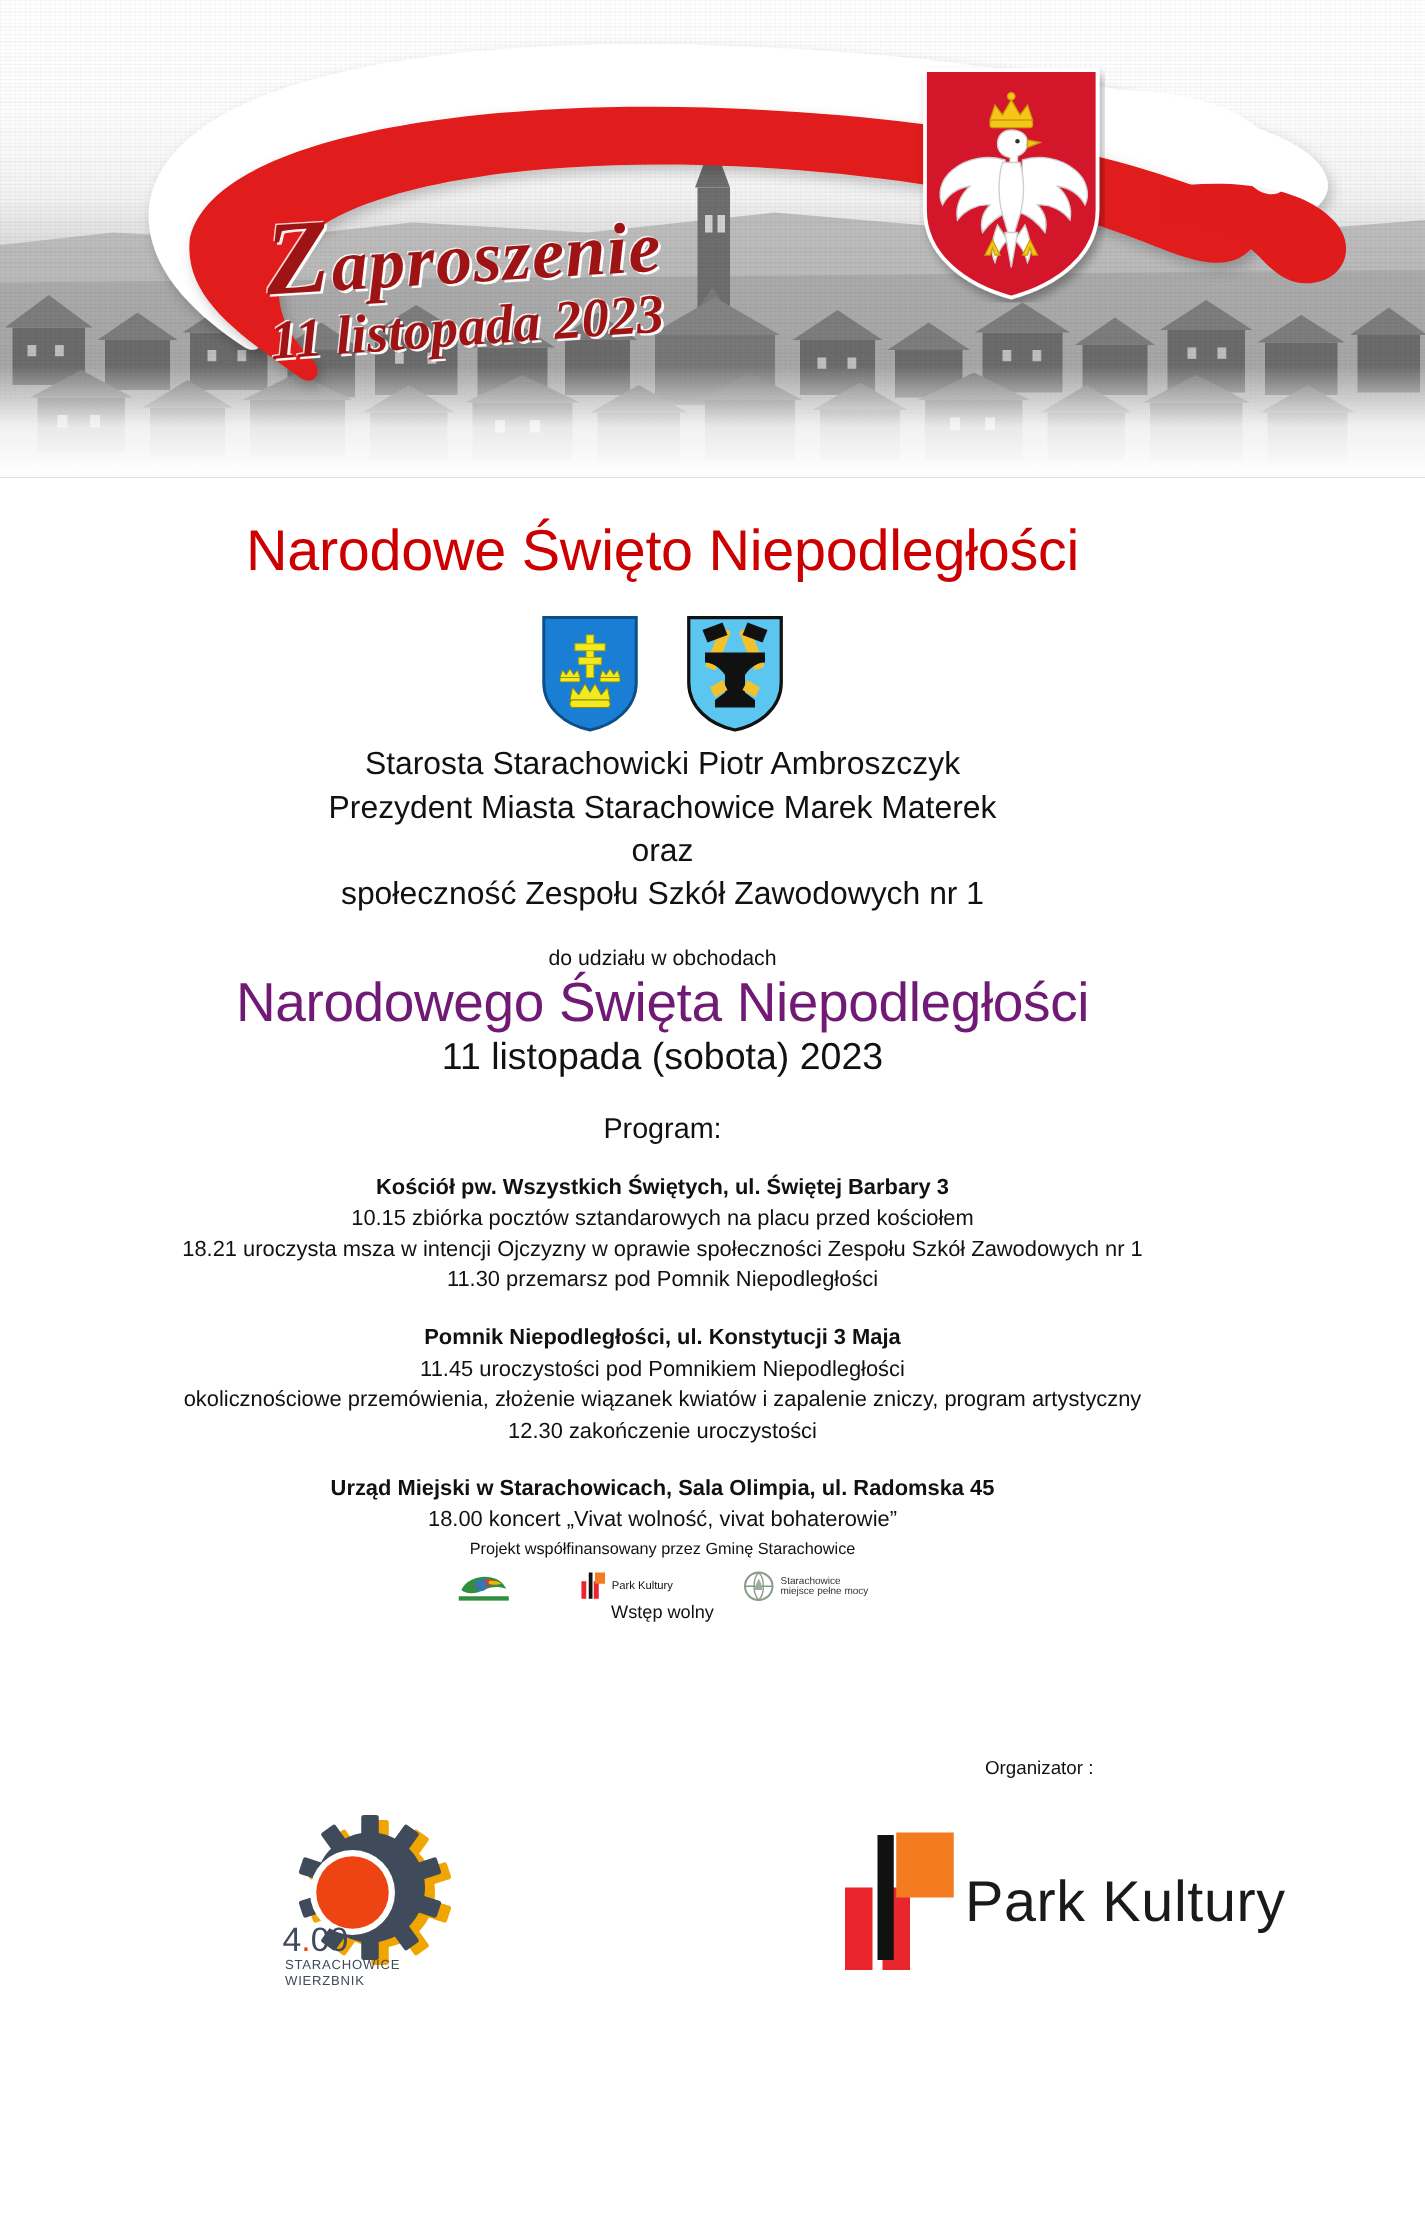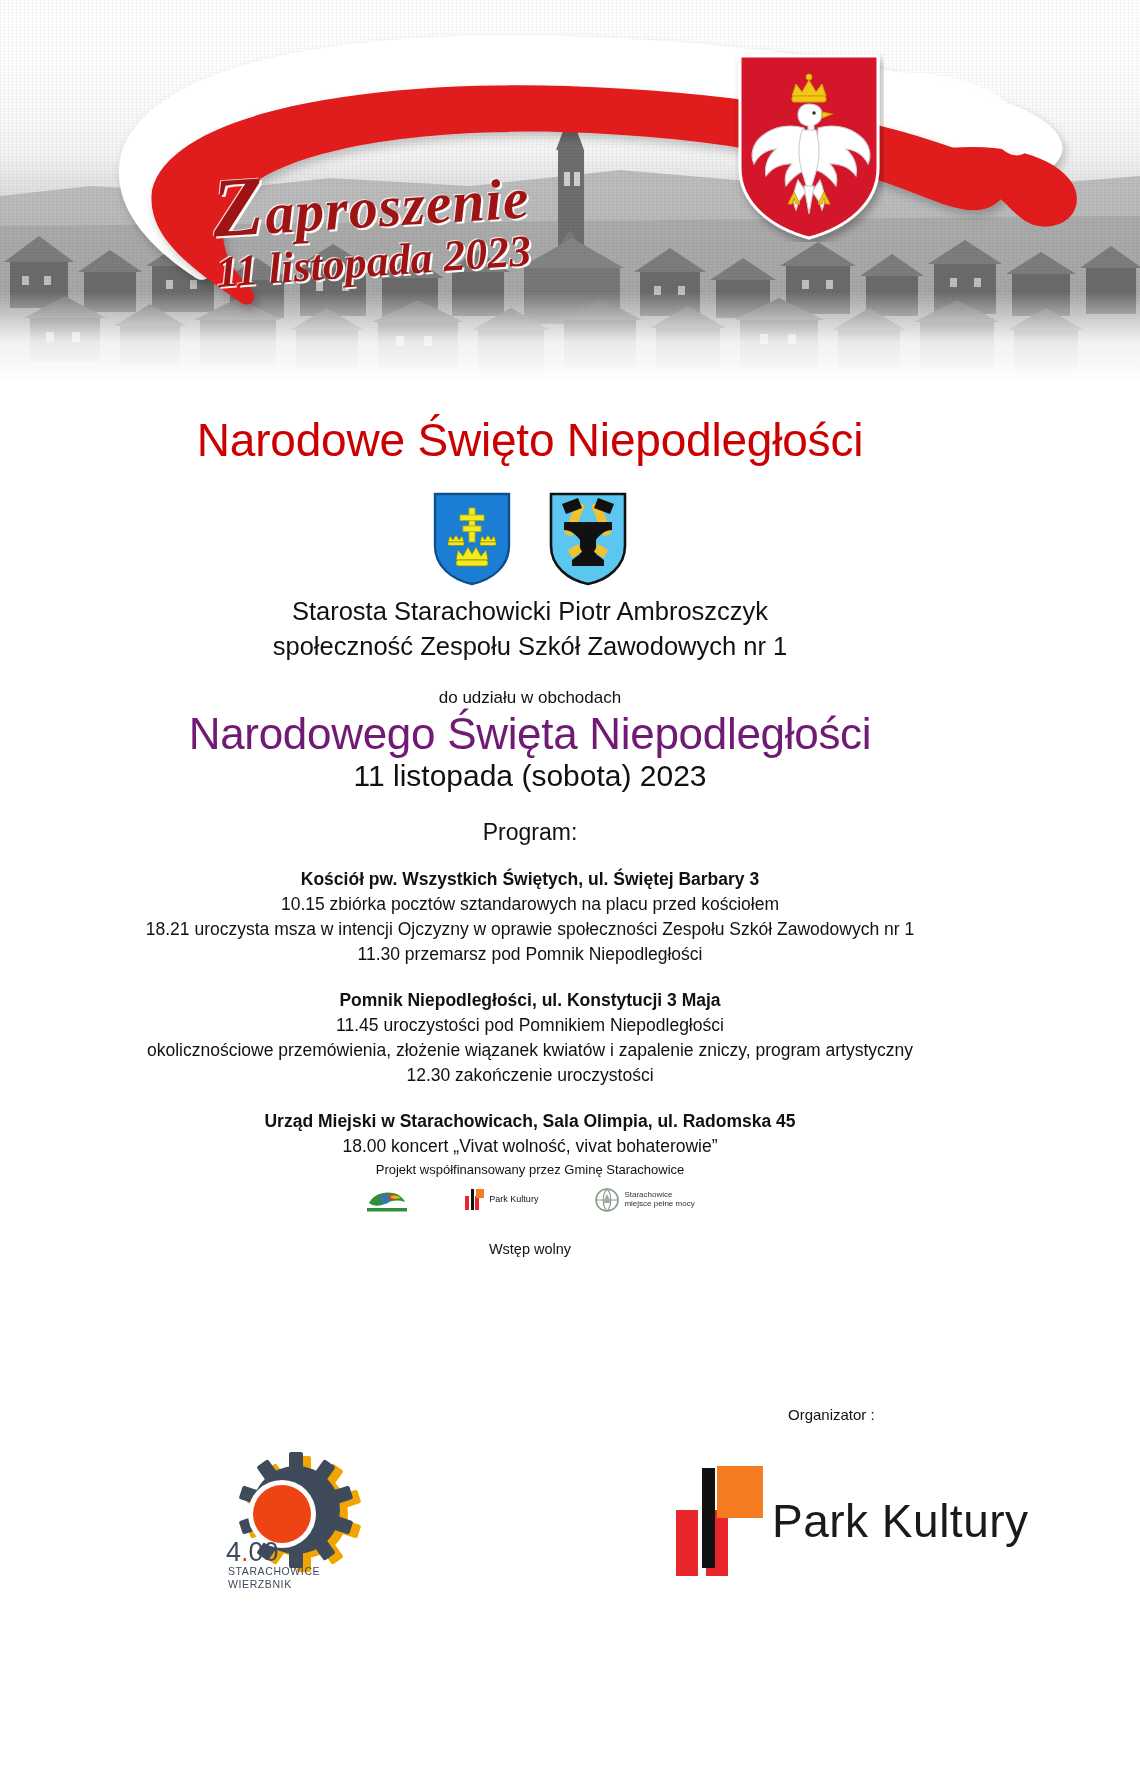--- a/index.html
+++ b/index.html
@@ -159,21 +159,20 @@
     display: flex;
     justify-content: center;
     align-items: center;
     gap: 56px;
   }
   .plogo { display:flex; align-items:center; gap:4px; }
   .plogo-txt { font-size: 8px; color:#333; line-height:1.05; text-align:left; }
   .plogo-txt.pk { font-size: 9px; color:#111; }
 
   .wstep {
-    margin-top: 28px;
     font-size: 14.5px;
     color: #111;
   }
 
   
   .footer {
     position: absolute;
     left: 0; top: 1400px;
     width: 1056px; height: 381px; text-align: center;
   }
@@ -434,20 +433,22 @@
 
       <g fill="#f2c12e">
         <path d="M20,58 L30,52 L34,60 L24,66 Z"></path>
         <path d="M60,58 L50,52 L46,60 L56,66 Z"></path>
       </g>
     </svg>
   </div>
 
   <div class="invite-names">
     <div>Starosta Starachowicki Piotr Ambroszczyk</div>
+    <div>Prezydent Miasta Starachowice Marek Materek</div>
+    <div>oraz</div>
     <div>społeczność Zespołu Szkół Zawodowych nr 1</div>
   </div>
 
   <div class="do-udzialu">do udziału w obchodach</div>
   <div class="event-title">Narodowego Święta Niepodległości</div>
   <div class="event-date">11 listopada (sobota) 2023</div>
 
   <div class="program-label">Program:</div>
 
   <div class="prog-block">

